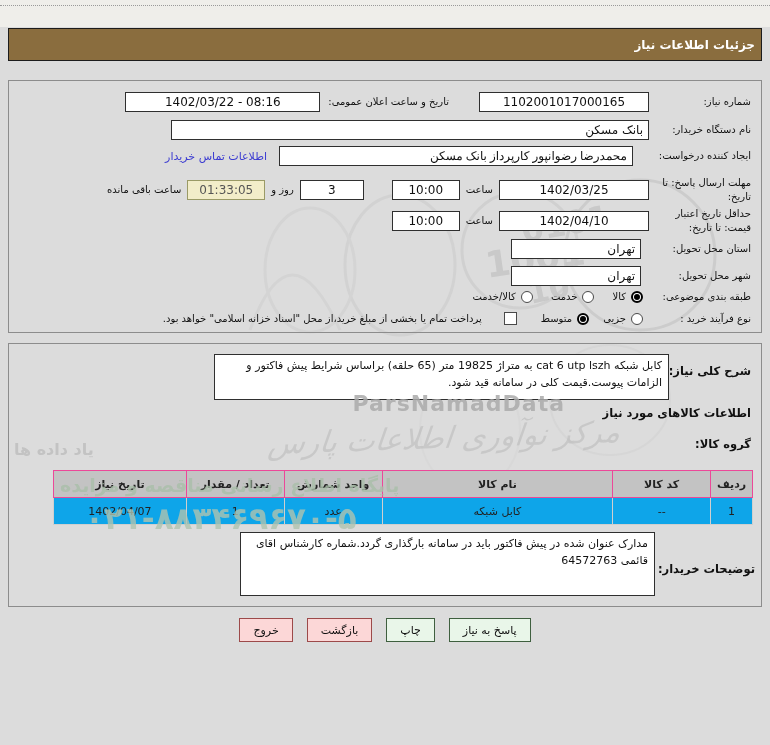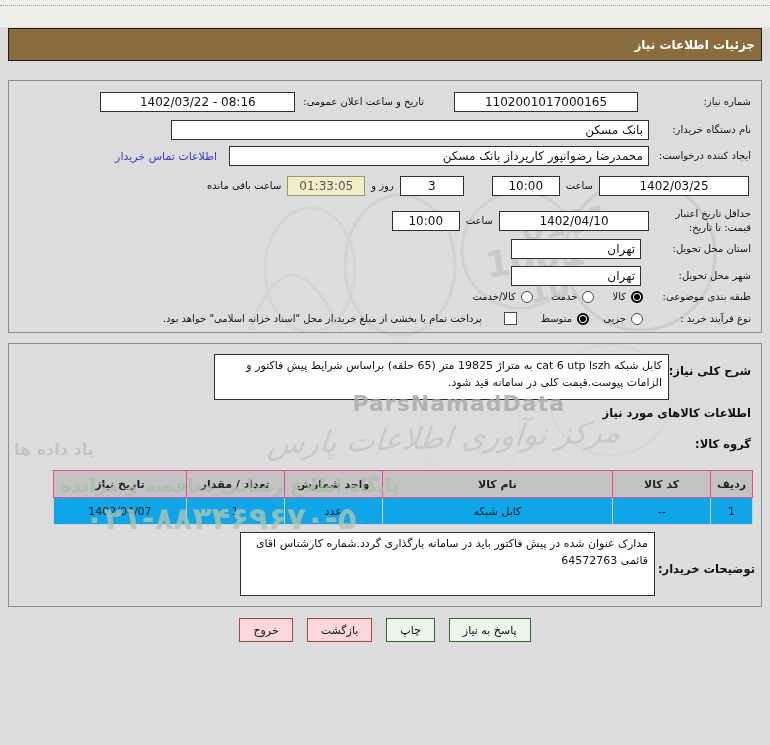--- a/index.html
+++ b/index.html
@@ -97,37 +97,38 @@
     </div>
 
   <div class="title-bar">
     <span>جزئیات اطلاعات نیاز</span>
   </div>
 
   <div class="panel panel1">
 
     <div class="row" style="top:11px;">
       <span class="lbl lbl-col">شماره نیاز:</span>
-      <span class="inp center ltr" style="width:184px; margin-right:13px;">1102001017000165</span>
+      <span class="inp center ltr" style="width:170px; margin-right:2px;">1102001017000165</span>
       <span class="lbl" style="margin-right:30px;">تاریخ و ساعت اعلان عمومی:</span>
       <span class="inp center ltr" style="width:195px; margin-right:8px;">1402/03/22 - 08:16</span>
     </div>
 
     <div class="row" style="top:39px;">
       <span class="lbl lbl-col">نام دستگاه خریدار:</span>
       <span class="inp rstart" style="width:478px; margin-right:2px;">بانک مسکن</span>
     </div>
 
     <div class="row" style="top:65px;">
       <span class="lbl lbl-col">ایجاد کننده درخواست:</span>
-      <span class="inp rstart" style="width:420px; margin-right:2px;">محمدرضا رضوانپور کارپرداز بانک مسکن</span>
+      <span class="inp rstart" style="width:354px; margin-right:18px;font-family:Liberation Serif, serif;">محمدرضا رضوانپور کارپرداز بانک مسکن</span>
       <span class="link" style="margin-right:12px;">اطلاعات تماس خریدار</span>
     </div>
 
     <div class="row" style="top:95px;">
+      <span class="lbl lbl-col">مهلت ارسال پاسخ: تا تاریخ:</span>
       <span class="inp center ltr" style="width:150px; margin-right:2px;">1402/03/25</span>
       <span class="lbl" style="margin-right:6px;">ساعت</span>
       <span class="inp center ltr" style="width:68px; margin-right:6px;">10:00</span>
       <span class="inp center ltr" style="width:64px; margin-right:28px;">3</span>
       <span class="lbl" style="margin-right:6px;">روز و</span>
       <span class="inp center ltr timer" style="width:78px; margin-right:6px;">01:33:05</span>
       <span class="lbl" style="margin-right:6px;">ساعت باقی مانده</span>
     </div>
 
     <div class="row" style="top:126px;">

